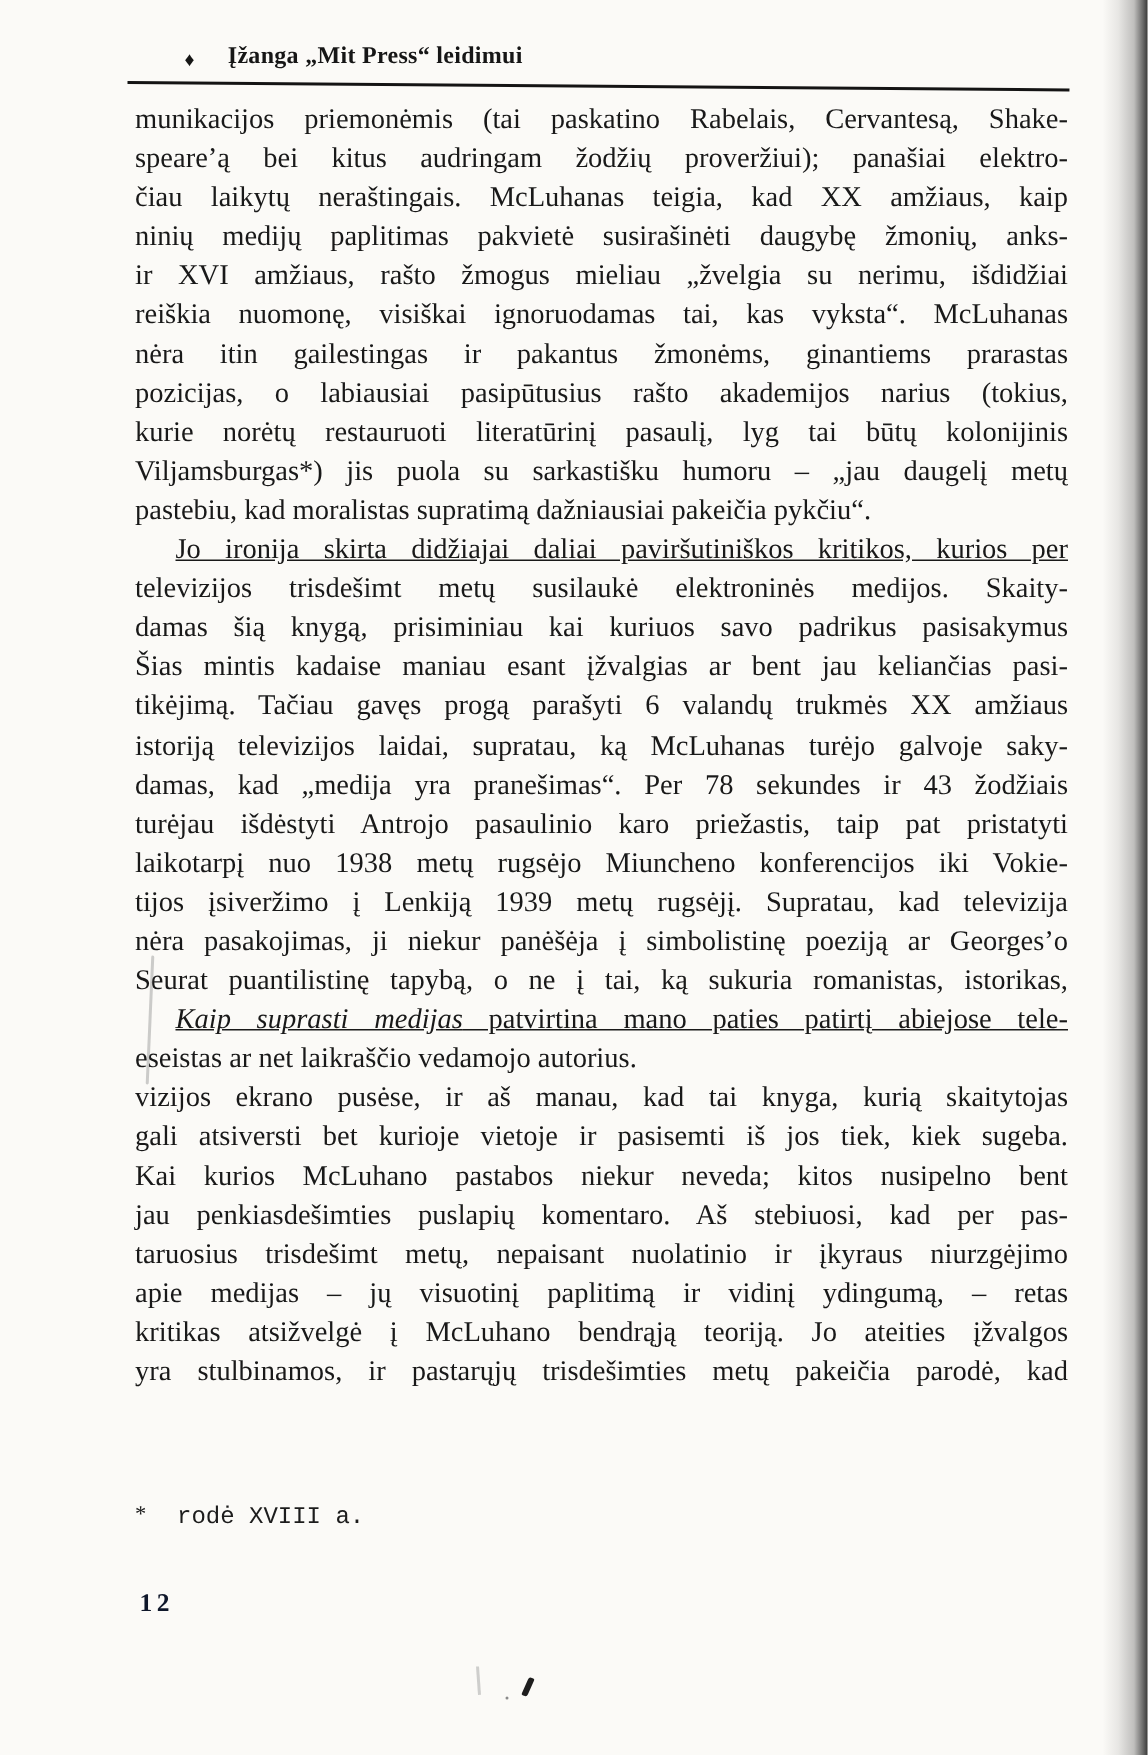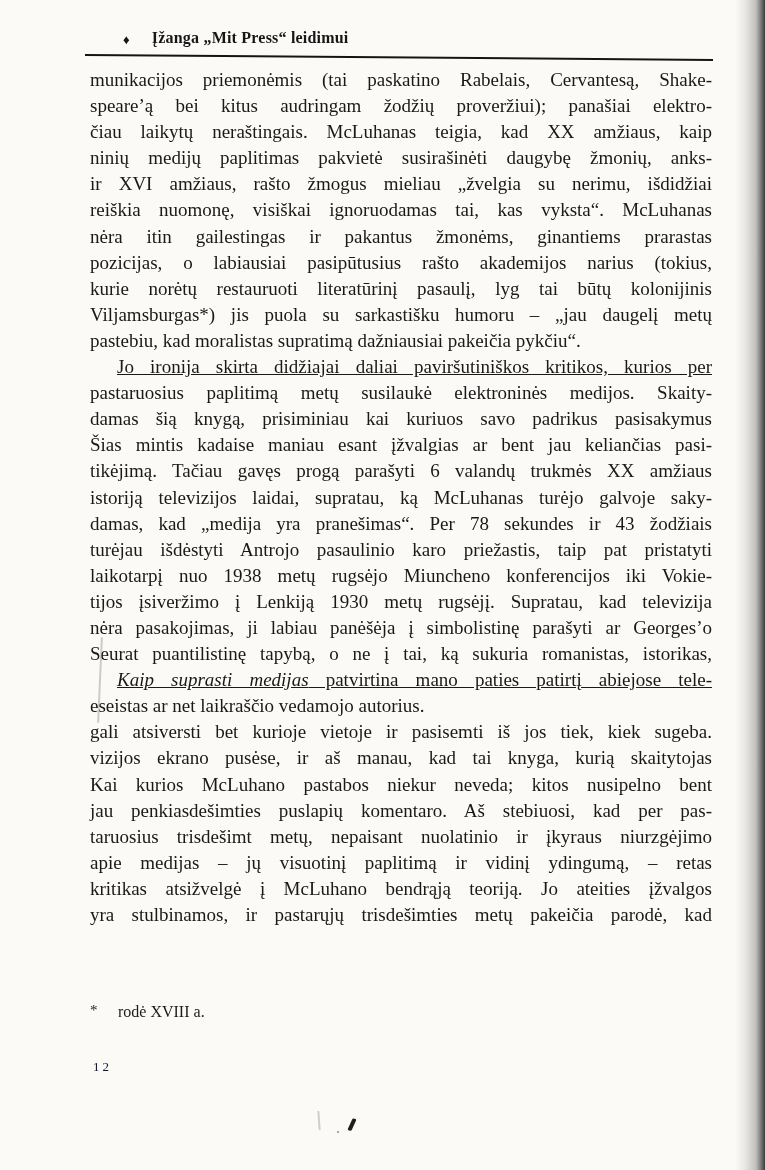--- a/index.html
+++ b/index.html
@@ -30,26 +30,26 @@
   .ln{text-align:justify;text-align-last:left;white-space:normal;}
   .ln.j{text-align-last:justify;}
   .ln.ind{text-indent:27px;text-decoration:underline;}
   .ln i{font-style:italic;}
 
   
   .footnote{position:absolute;left:90px;top:1000px;width:622px;color:#1c1c1c;}
   .fn-marker{position:absolute;left:0;top:2px;font-size:15px;}
   .fn-lines{margin-left:28px;font-size:16px;line-height:23px;}
   .fn-l1{text-align:justify;text-align-last:justify;}
-  .fn-l2{text-align:left;}
+  .fn-l2{text-align:left;font-family:Liberation Mono, monospace;}
 
   
   .page-number{
     position:absolute;left:93px;top:1059px;
-    font-size:13px;font-weight:400;letter-spacing:3px;color:#0f172a;
+    font-size:17px;font-weight:700;letter-spacing:3px;color:#0f172a;
   }
 
   
   .edge-shadow{
     position:absolute;top:0;right:0;width:30px;height:1170px;pointer-events:none;
     background:linear-gradient(to right,
       rgba(60,60,60,0) 0%,
       rgba(90,90,90,.12) 35%,
       rgba(80,80,80,.35) 70%,
       rgba(45,45,45,.7) 90%,
@@ -89,35 +89,35 @@
       <div class="ln j">čiau laikytų neraštingais. McLuhanas teigia, kad XX amžiaus, kaip</div>
       <div class="ln j">ninių medijų paplitimas pakvietė susirašinėti daugybę žmonių, anks-</div>
       <div class="ln j">ir XVI amžiaus, rašto žmogus mieliau „žvelgia su nerimu, išdidžiai</div>
       <div class="ln j">reiškia nuomonę, visiškai ignoruodamas tai, kas vyksta“. McLuhanas</div>
       <div class="ln j">nėra itin gailestingas ir pakantus žmonėms, ginantiems prarastas</div>
       <div class="ln j">pozicijas, o labiausiai pasipūtusius rašto akademijos narius (tokius,</div>
       <div class="ln j">kurie norėtų restauruoti literatūrinį pasaulį, lyg tai būtų kolonijinis</div>
       <div class="ln j">Viljamsburgas*) jis puola su sarkastišku humoru – „jau daugelį metų</div>
       <div class="ln">pastebiu, kad moralistas supratimą dažniausiai pakeičia pykčiu“.</div>
       <div class="ln j ind">Jo ironija skirta didžiajai daliai paviršutiniškos kritikos, kurios per</div>
-      <div class="ln j">pastaruosius paplitimą metų susilaukė elektroninės medijos. Skaity-</div>
+      <div class="ln j">televizijos trisdešimt metų susilaukė elektroninės medijos. Skaity-</div>
       <div class="ln j">damas šią knygą, prisiminiau kai kuriuos savo padrikus pasisakymus</div>
       <div class="ln j">Šias mintis kadaise maniau esant įžvalgias ar bent jau keliančias pasi-</div>
       <div class="ln j">tikėjimą. Tačiau gavęs progą parašyti 6 valandų trukmės XX amžiaus</div>
       <div class="ln j">istoriją televizijos laidai, supratau, ką McLuhanas turėjo galvoje saky-</div>
       <div class="ln j">damas, kad „medija yra pranešimas“. Per 78 sekundes ir 43 žodžiais</div>
       <div class="ln j">turėjau išdėstyti Antrojo pasaulinio karo priežastis, taip pat pristatyti</div>
       <div class="ln j">laikotarpį nuo 1938 metų rugsėjo Miuncheno konferencijos iki Vokie-</div>
-      <div class="ln j">tijos įsiveržimo į Lenkiją 1930 metų rugsėjį. Supratau, kad televizija</div>
-      <div class="ln j">nėra pasakojimas, ji labiau panėšėja į simbolistinę parašyti ar Georges’o</div>
+      <div class="ln j">tijos įsiveržimo į Lenkiją 1939 metų rugsėjį. Supratau, kad televizija</div>
+      <div class="ln j">nėra pasakojimas, ji niekur panėšėja į simbolistinę poeziją ar Georges’o</div>
       <div class="ln j">Seurat puantilistinę tapybą, o ne į tai, ką sukuria romanistas, istorikas,</div>
       <div class="ln j ind"><i>Kaip suprasti medijas</i> patvirtina mano paties patirtį abiejose tele-</div>
       <div class="ln">eseistas ar net laikraščio vedamojo autorius.</div>
+      <div class="ln j">vizijos ekrano pusėse, ir aš manau, kad tai knyga, kurią skaitytojas</div>
       <div class="ln j">gali atsiversti bet kurioje vietoje ir pasisemti iš jos tiek, kiek sugeba.</div>
-      <div class="ln j">vizijos ekrano pusėse, ir aš manau, kad tai knyga, kurią skaitytojas</div>
       <div class="ln j">Kai kurios McLuhano pastabos niekur neveda; kitos nusipelno bent</div>
       <div class="ln j">jau penkiasdešimties puslapių komentaro. Aš stebiuosi, kad per pas-</div>
       <div class="ln j">taruosius trisdešimt metų, nepaisant nuolatinio ir įkyraus niurzgėjimo</div>
       <div class="ln j">apie medijas – jų visuotinį paplitimą ir vidinį ydingumą, – retas</div>
       <div class="ln j">kritikas atsižvelgė į McLuhano bendrąją teoriją. Jo ateities įžvalgos</div>
       <div class="ln j">yra stulbinamos, ir pastarųjų trisdešimties metų pakeičia parodė, kad</div>
     </div>
 
   <div class="pencil-mark"></div>
 

